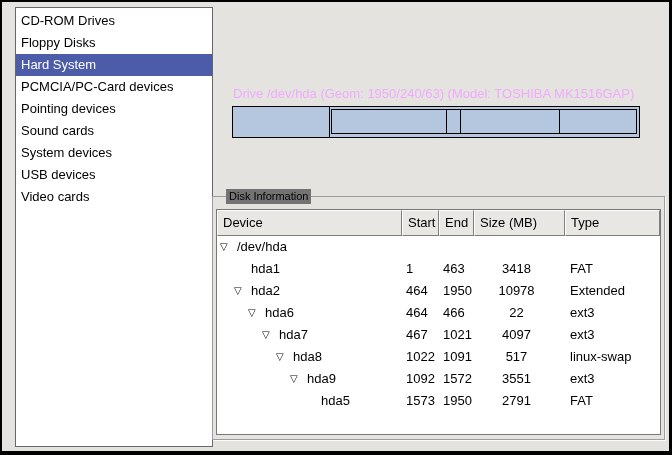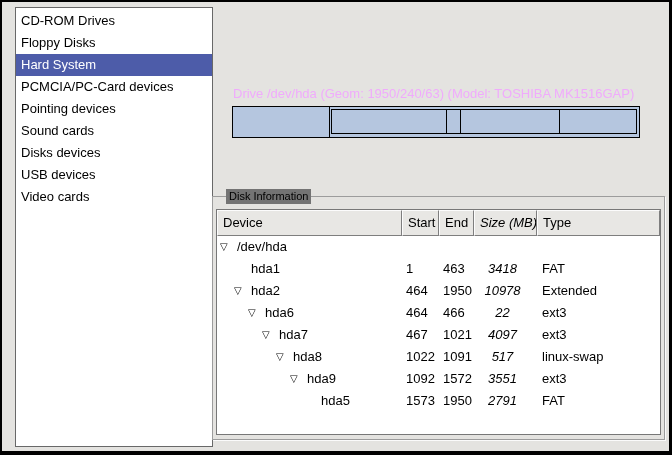--- a/index.html
+++ b/index.html
@@ -62,21 +62,21 @@
   .thead { display:flex; height:26px; background:#e8e7e4; }
   .th {
     background:#e8e7e4; font-size:13px; color:#000; line-height:24px;
     padding-left:5px; white-space:nowrap; overflow:hidden;
     border:1px solid; border-color:#fcfcfc #7e7e7e #7e7e7e #fcfcfc;
     cursor:default;
   }
   .col-device { width:185px; flex:none; }
   .col-start  { width:37px;  flex:none; }
   .col-end    { width:35px;  flex:none; }
-  .col-size   { width:63px;  flex:none;font-style:italic; }
+  .col-size   { width:91px;  flex:none; }
   .col-type   { flex:1; }
 
   .trow { display:flex; height:22px; line-height:22px; font-size:13px; color:#000; }
   .td { white-space:nowrap; overflow:hidden; }
   .td.col-start, .td.col-end { padding-left:4px; }
   .td.col-size  { text-align:center; padding-right:6px; }
   .td.col-type  { padding-left:5px; }
   .device-cell { display:flex; align-items:center; }
   .expander {
     display:inline-block; width:17px; flex:none; font-size:10px;
@@ -91,21 +91,21 @@
 <div class="window">
   <div class="window-bg"></div>
 
   <div class="listbox">
     <div class="list-item">CD-ROM Drives</div>
     <div class="list-item">Floppy Disks</div>
     <div class="list-item selected">Hard System</div>
     <div class="list-item">PCMCIA/PC-Card devices</div>
     <div class="list-item">Pointing devices</div>
     <div class="list-item">Sound cards</div>
-    <div class="list-item">Disks devices</div>
+    <div class="list-item">System devices</div>
     <div class="list-item">USB devices</div>
     <div class="list-item">Video cards</div>
   </div>
 
   <div class="drive-title">Drive /dev/hda (Geom: 1950/240/63) (Model: TOSHIBA MK1516GAP)</div>
 
   <div class="part-bar">
     <div class="part-divider" style="left:23.7%"></div>
     <div class="part-extended">
       <div class="part-divider" style="left:37.5%"></div>

